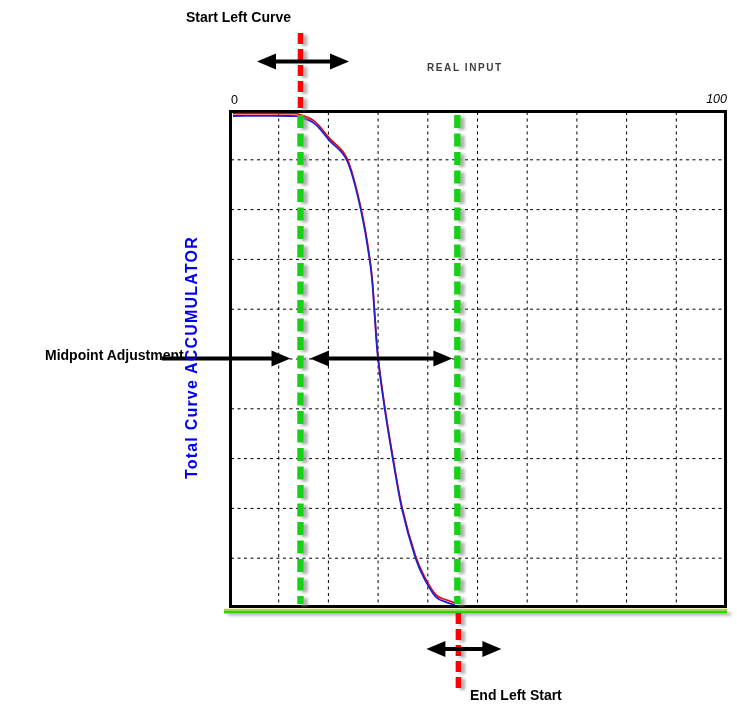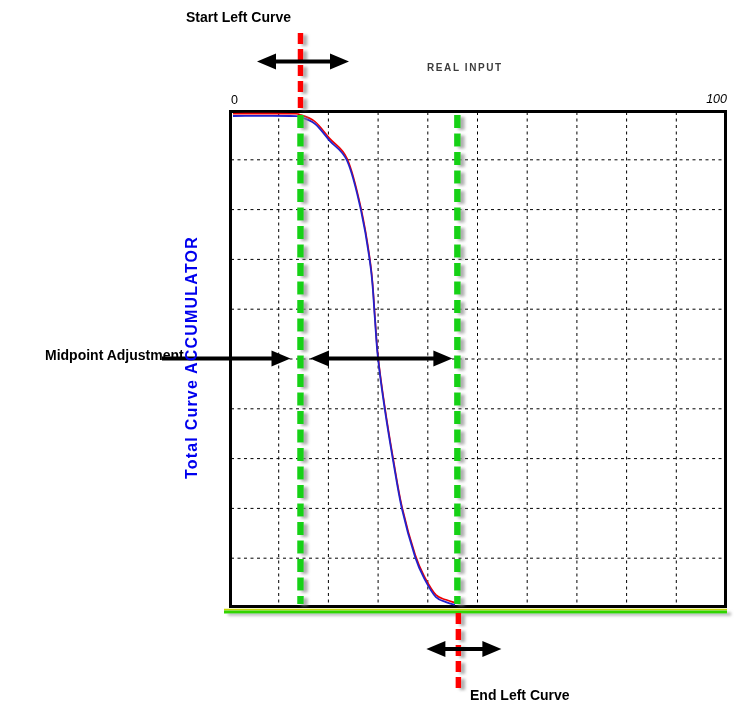--- a/index.html
+++ b/index.html
@@ -96,13 +96,13 @@
 <div id="xTitle" style="left: 427px; top: 59px; color: rgb(60, 60, 60);">REAL INPUT</div>
 
 <div class="tick" id="tickMin" style="left:231px;top:93px;">0</div>
 
 <div class="tick" id="tickMax" style="left:698px;top:92px;">100</div>
 
 <div id="yTitle" style="left: 66px; top: 348px; color: rgb(0, 0, 238);">Total Curve ACCUMULATOR</div>
 
 <div class="lbl" id="midLbl" style="left:9px;top:347px;margin-left:36px;">Midpoint Adjustment</div>
 
-<div class="lbl" id="endLbl" style="left:470px;top:687px;">End Left Curve</div>
+<div class="lbl" id="endLbl" style="left:470px;top:687px;">End Left Start</div>
 
 </body></html>

